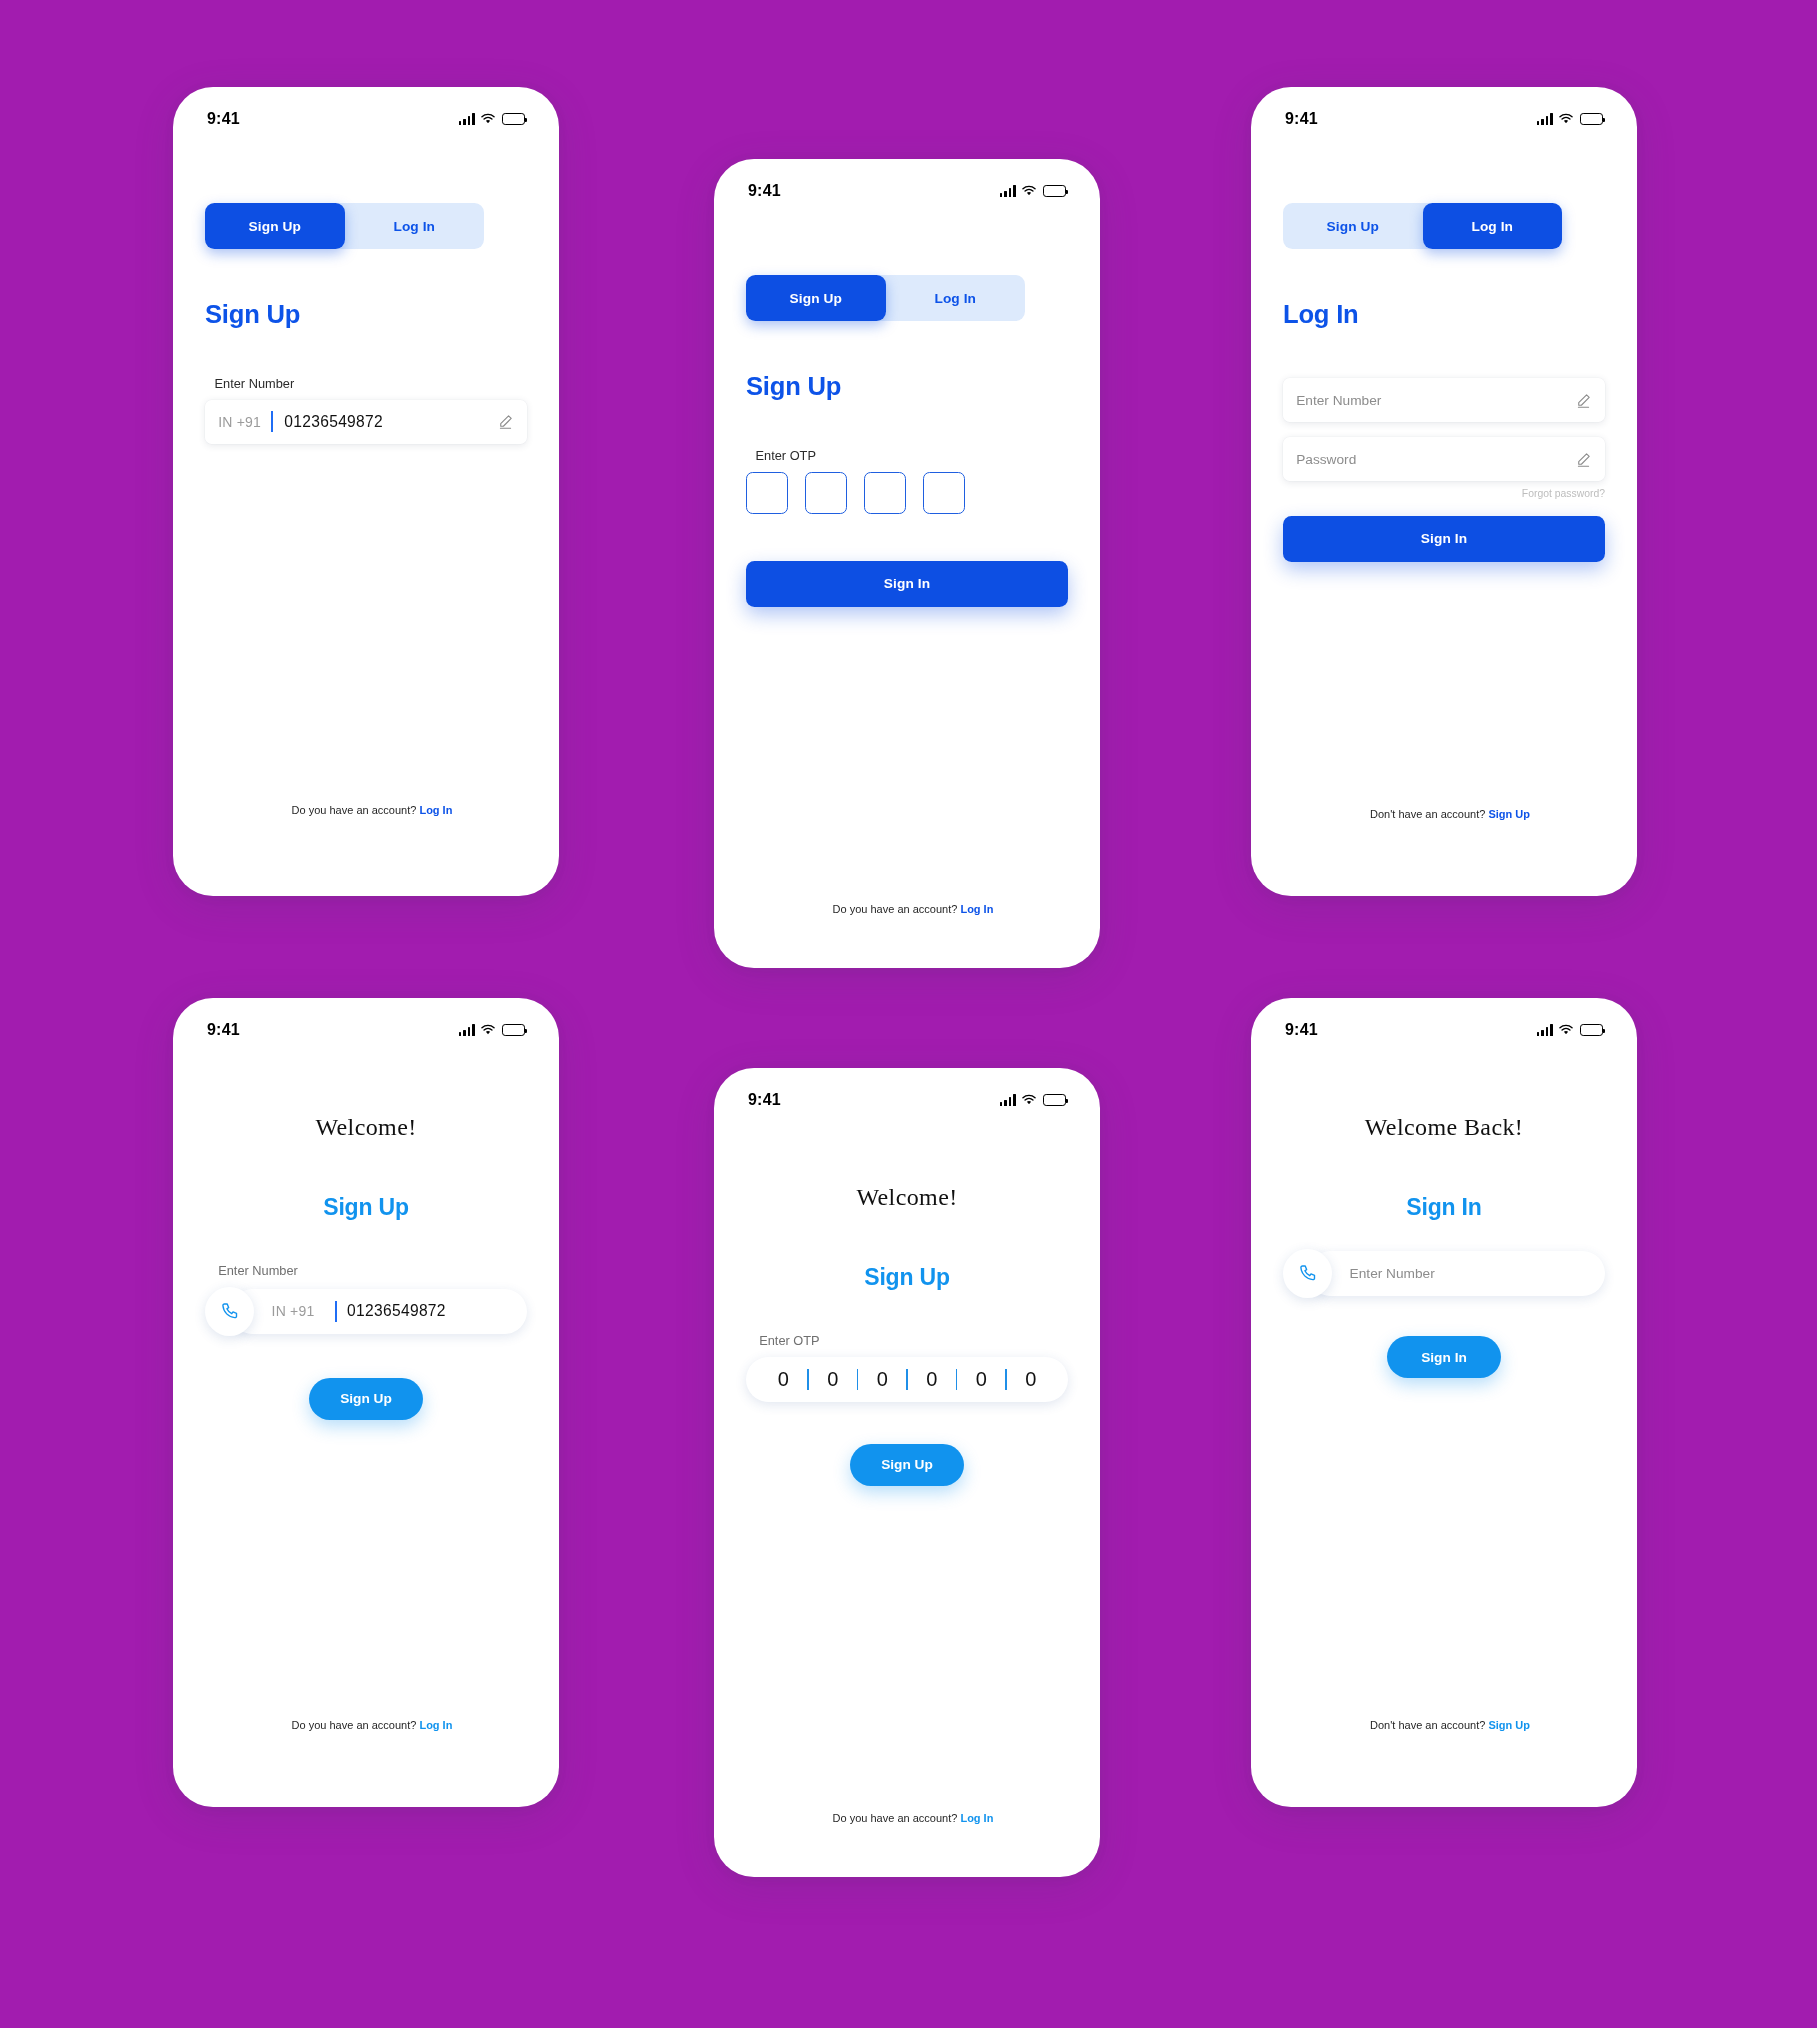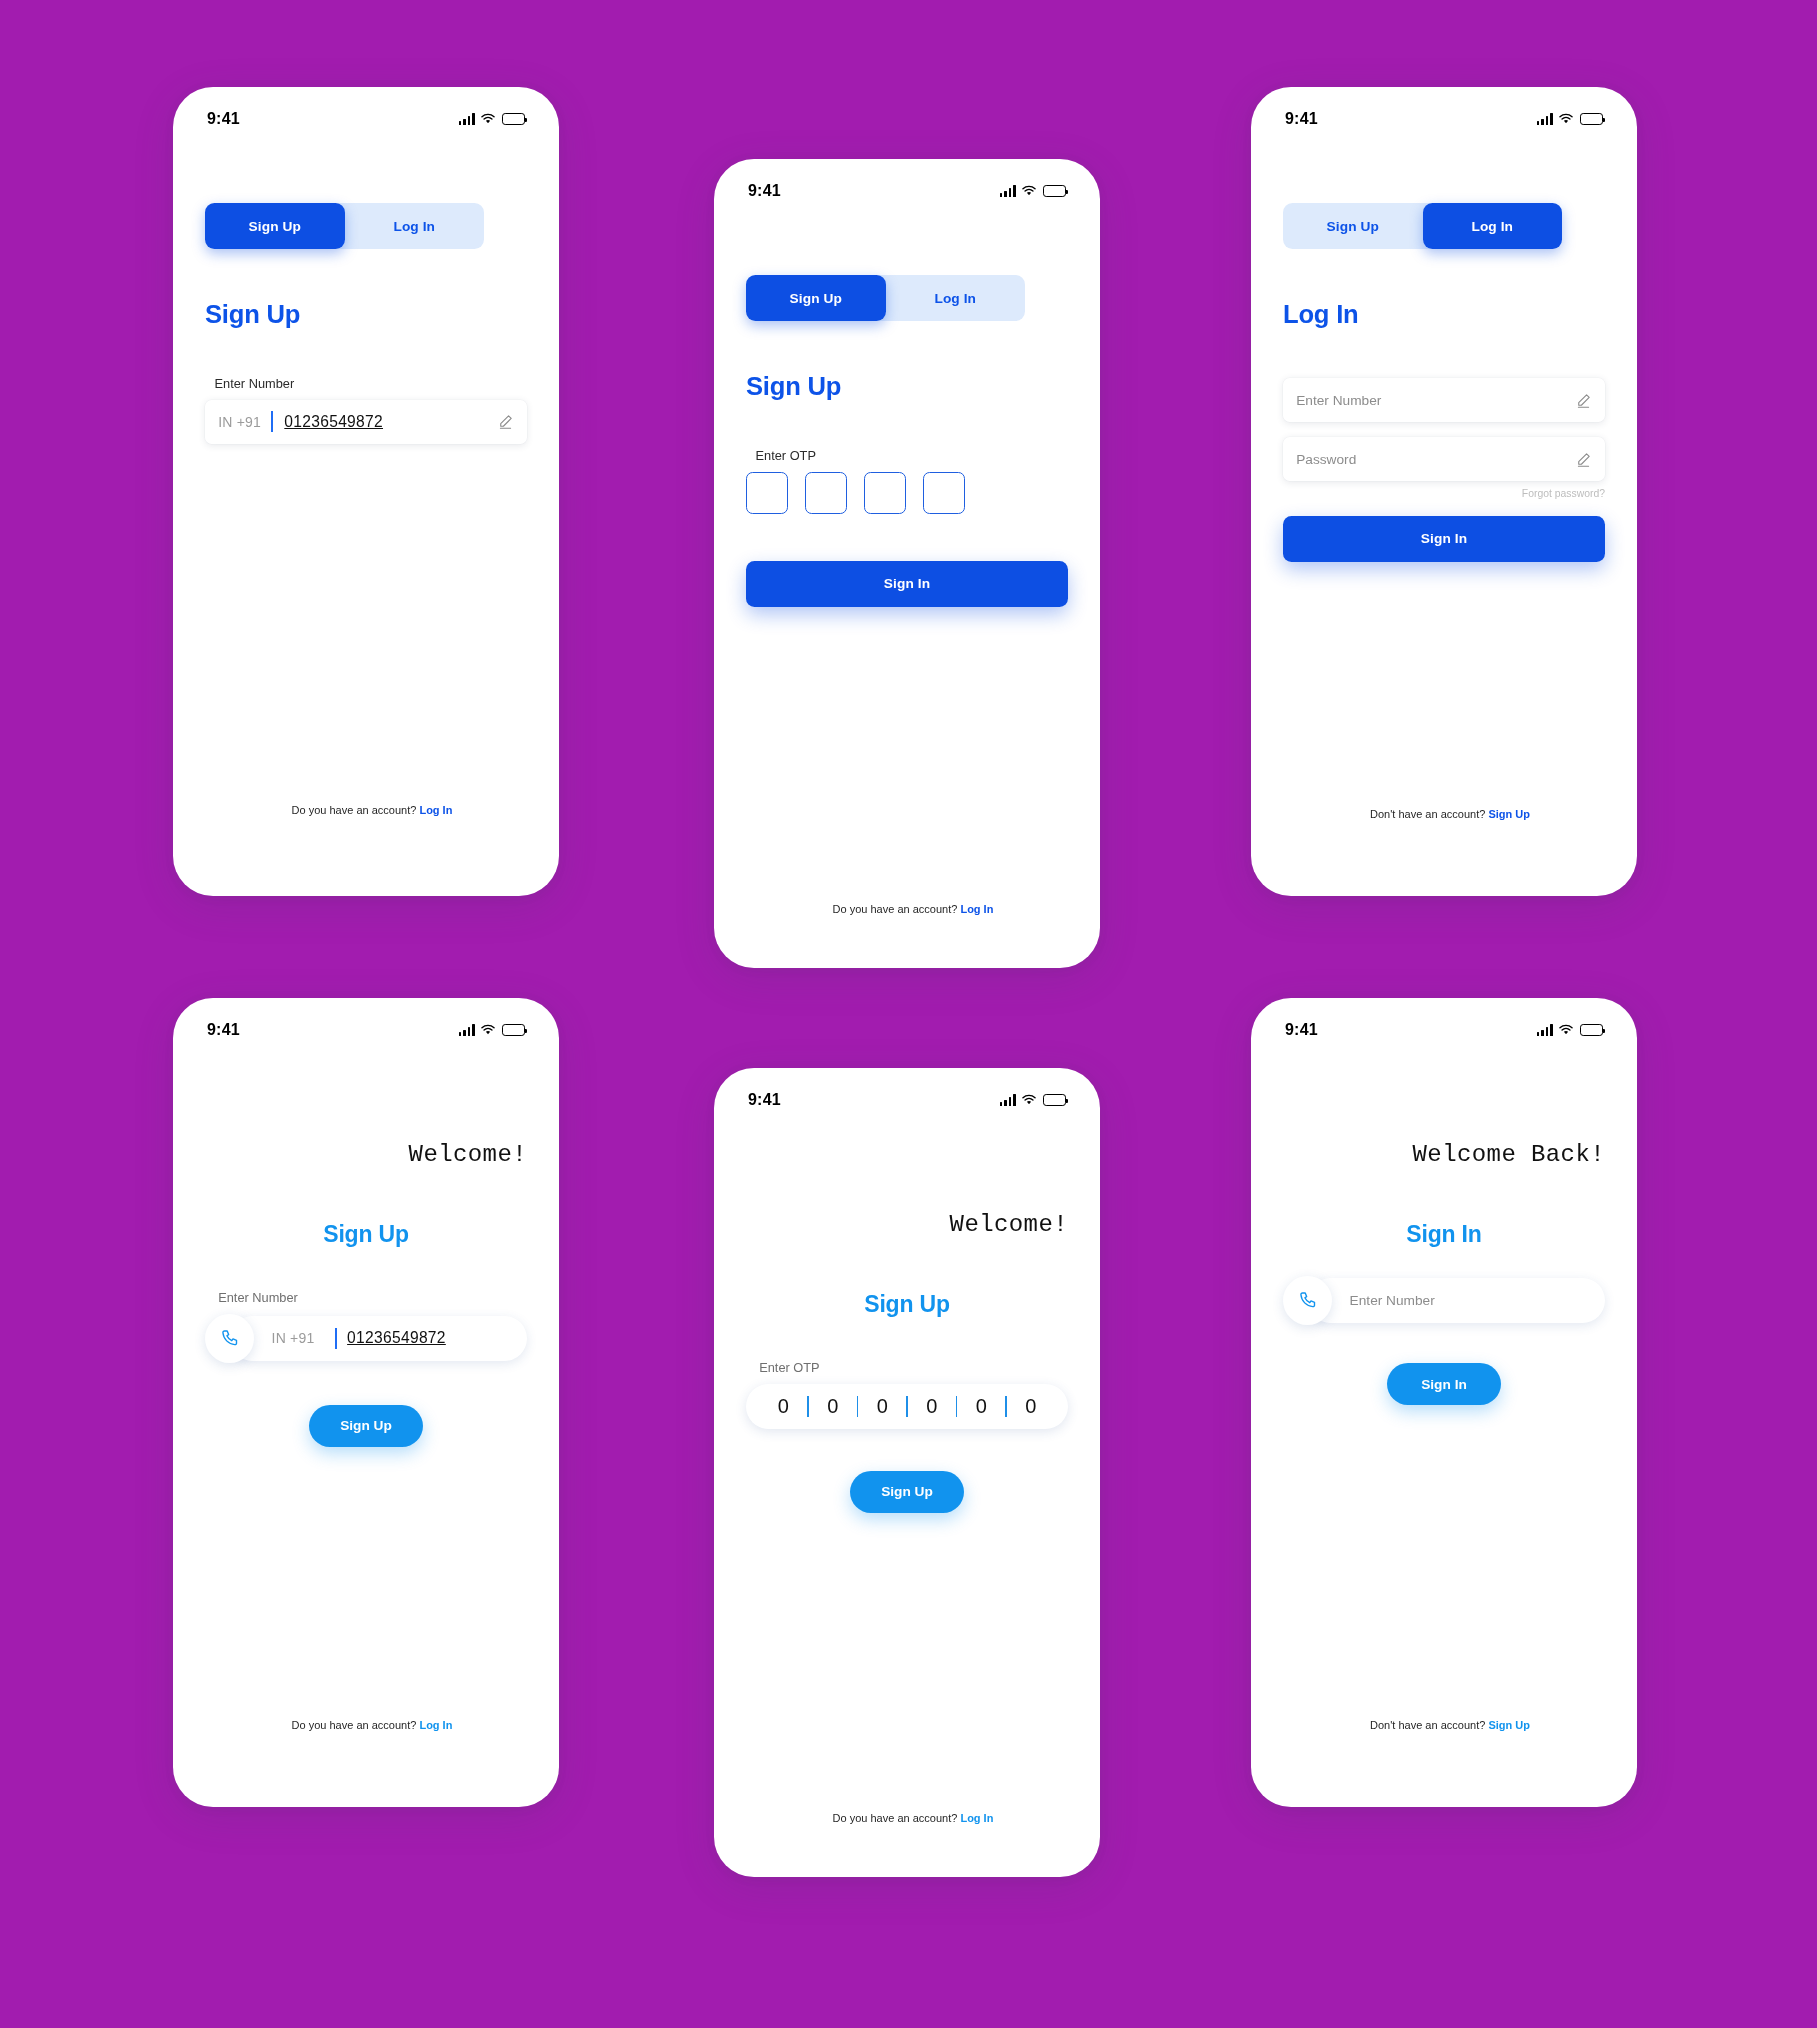--- a/index.html
+++ b/index.html
@@ -139,21 +139,20 @@
     letter-spacing: 0.2px;
   }
   .divider-v { width: 1.5px; height: 21px; background: #1f6df5; }
   .num {
     font-size: 15.6px;
     color: #111;
     font-weight: 500;
     padding-left: 11.4px;
     flex: 1;
     letter-spacing: 0.3px;
-    text-decoration: underline;
   }
   .ph {
     font-size: 13.7px;
     color: #8c8c8c;
     flex: 1;
   }
   .pencil { width: 17px; height: 17px; color: #8b8b8b; flex: 0 0 auto; }
 
   .forgot {
     text-align: right;
@@ -191,25 +190,25 @@
     position: absolute;
     left: 12px; right: 0;
     text-align: center;
     font-size: 11px;
     color: #262626;
   }
   .foot a { color: #0D53E8; font-weight: 700; text-decoration: none; cursor: pointer; }
 
   
   .welcome {
-    text-align: right;
+    text-align: center;
     font-size: 24px;
     color: #111;
-    margin-top: 80px;
-    font-family: Liberation Mono, monospace;
+    margin-top: 53px;
+    font-family: Liberation Serif, serif;
     font-weight: 400;
     letter-spacing: 0.4px;
   }
   .subhead {
     text-align: center;
     font-size: 23px;
     font-weight: 700;
     color: #1193EE;
     margin-top: 53px;
     letter-spacing: -0.2px;

